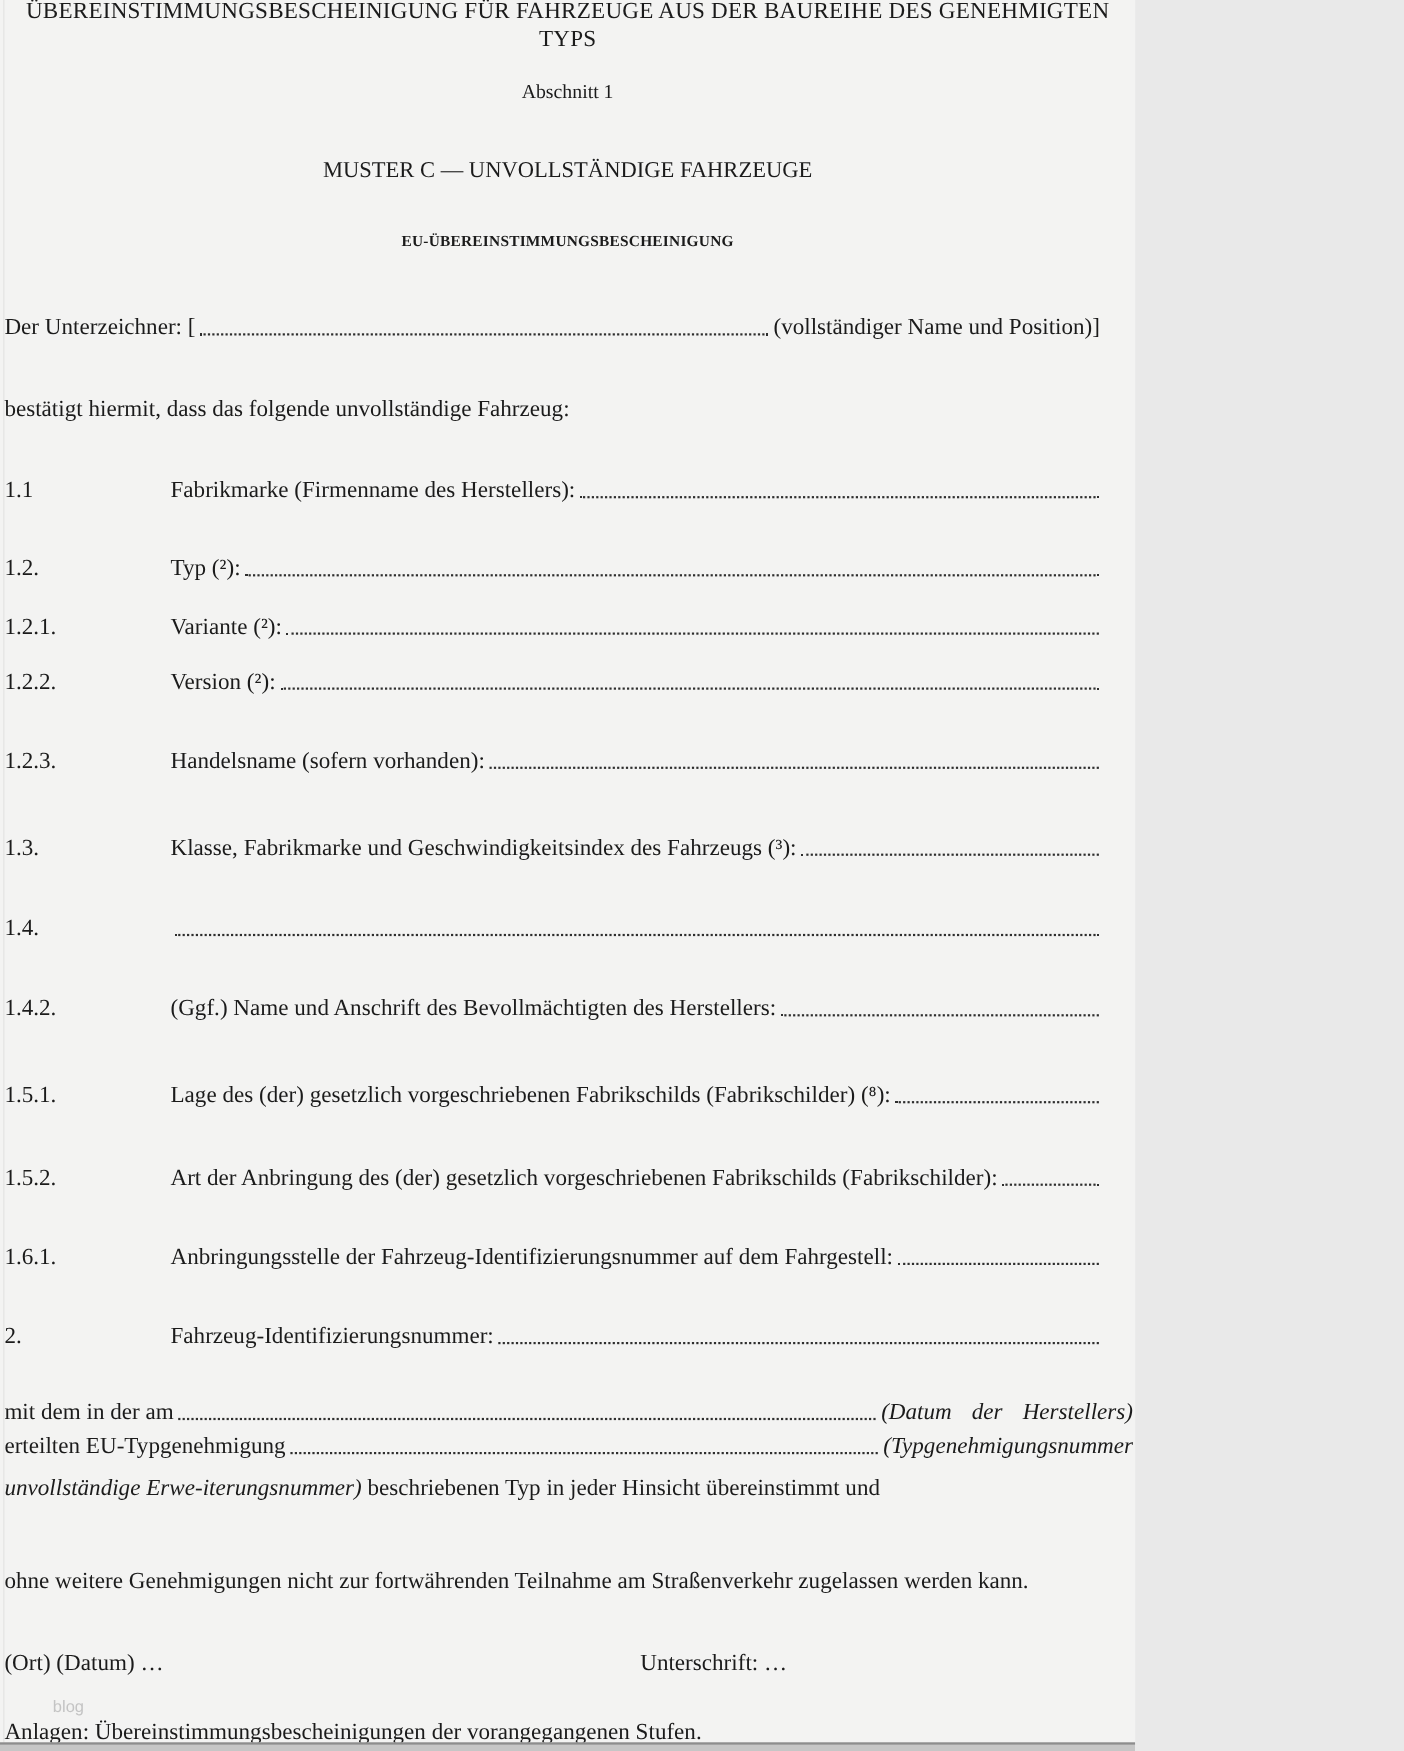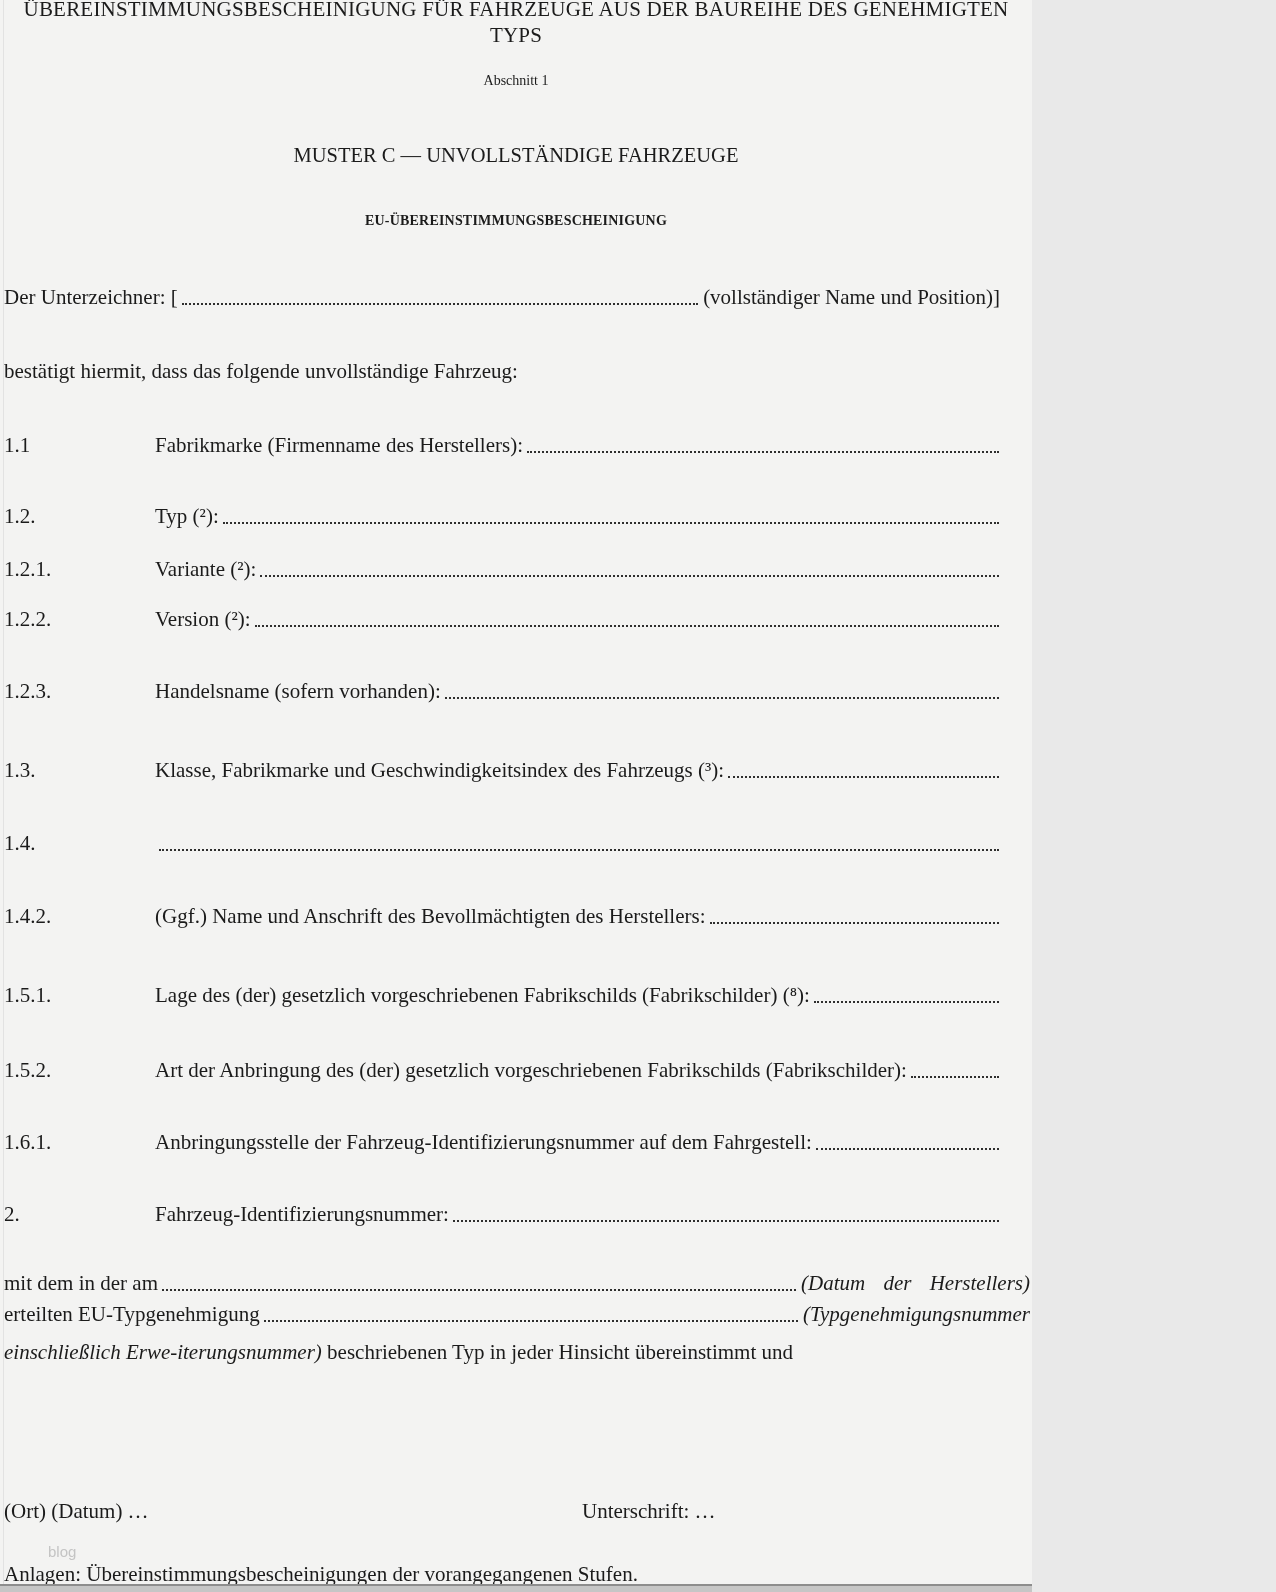--- a/index.html
+++ b/index.html
@@ -55,21 +55,21 @@
   .place-label { white-space: nowrap; }
 </style>
 </head>
 <body>
 
 <div class="page">
   <div class="scan-edge-left"></div>
 
   <div class="center doc-title" style="top:-4px;">ÜBEREINSTIMMUNGSBESCHEINIGUNG FÜR FAHRZEUGE AUS DER BAUREIHE DES GENEHMIGTEN TYPS</div>
 
-  <div class="center" style="top:72px; font-size:14px;">Abschnitt 1</div>
+  <div class="center" style="top:72px; font-size:18px;">Abschnitt 1</div>
 
   <div class="center" style="top:143px; font-size:20.5px;">MUSTER C — UNVOLLSTÄNDIGE FAHRZEUGE</div>
 
   <div class="center heading-bold" style="top:212px; font-size:14px;">EU-ÜBEREINSTIMMUNGSBESCHEINIGUNG</div>
 
   <div class="abs" style="top:358px;">bestätigt hiermit, dass das folgende unvollständige Fahrzeug:</div>
 
   <div class="abs row" style="top:284px;">
     <span class="label">Der Unterzeichner: [</span>
     <span class="leader"></span>
@@ -140,23 +140,24 @@
     <span class="label">mit dem in der am</span>
     <span class="leader"></span>
     <span class="right-note italic spread">(Datum der Herstellers)</span>
   </div>
   <div class="abs-wide row" style="top:1301px;">
     <span class="label">erteilten EU-Typgenehmigung</span>
     <span class="leader"></span>
     <span class="right-note italic">(Typgenehmigungsnummer</span>
   </div>
   <div class="abs-wide" style="top:1339px;">
-    <span class="italic">einschließlich Erwe-iterungsnummer)</span><span> beschriebenen Typ in jeder Hinsicht übereinstimmt und</span>
+    <span class="italic">unvollständige Erwe-iterungsnummer)</span><span> beschriebenen Typ in jeder Hinsicht übereinstimmt und</span>
   </div>
 
+  <div class="abs-wide" style="top:1424px;">ohne weitere Genehmigungen nicht zur fortwährenden Teilnahme am Straßenverkehr zugelassen werden kann.</div>
 
   <div class="abs" style="top:1498px;">
     <span class="place-label">(Ort) (Datum) …</span>
     <span class="sig-label">Unterschrift: …</span>
   </div>
 
   <div class="watermark">blog</div>
 
   <div class="abs-wide" style="top:1561px;">Anlagen: Übereinstimmungsbescheinigungen der vorangegangenen Stufen.</div>
 

